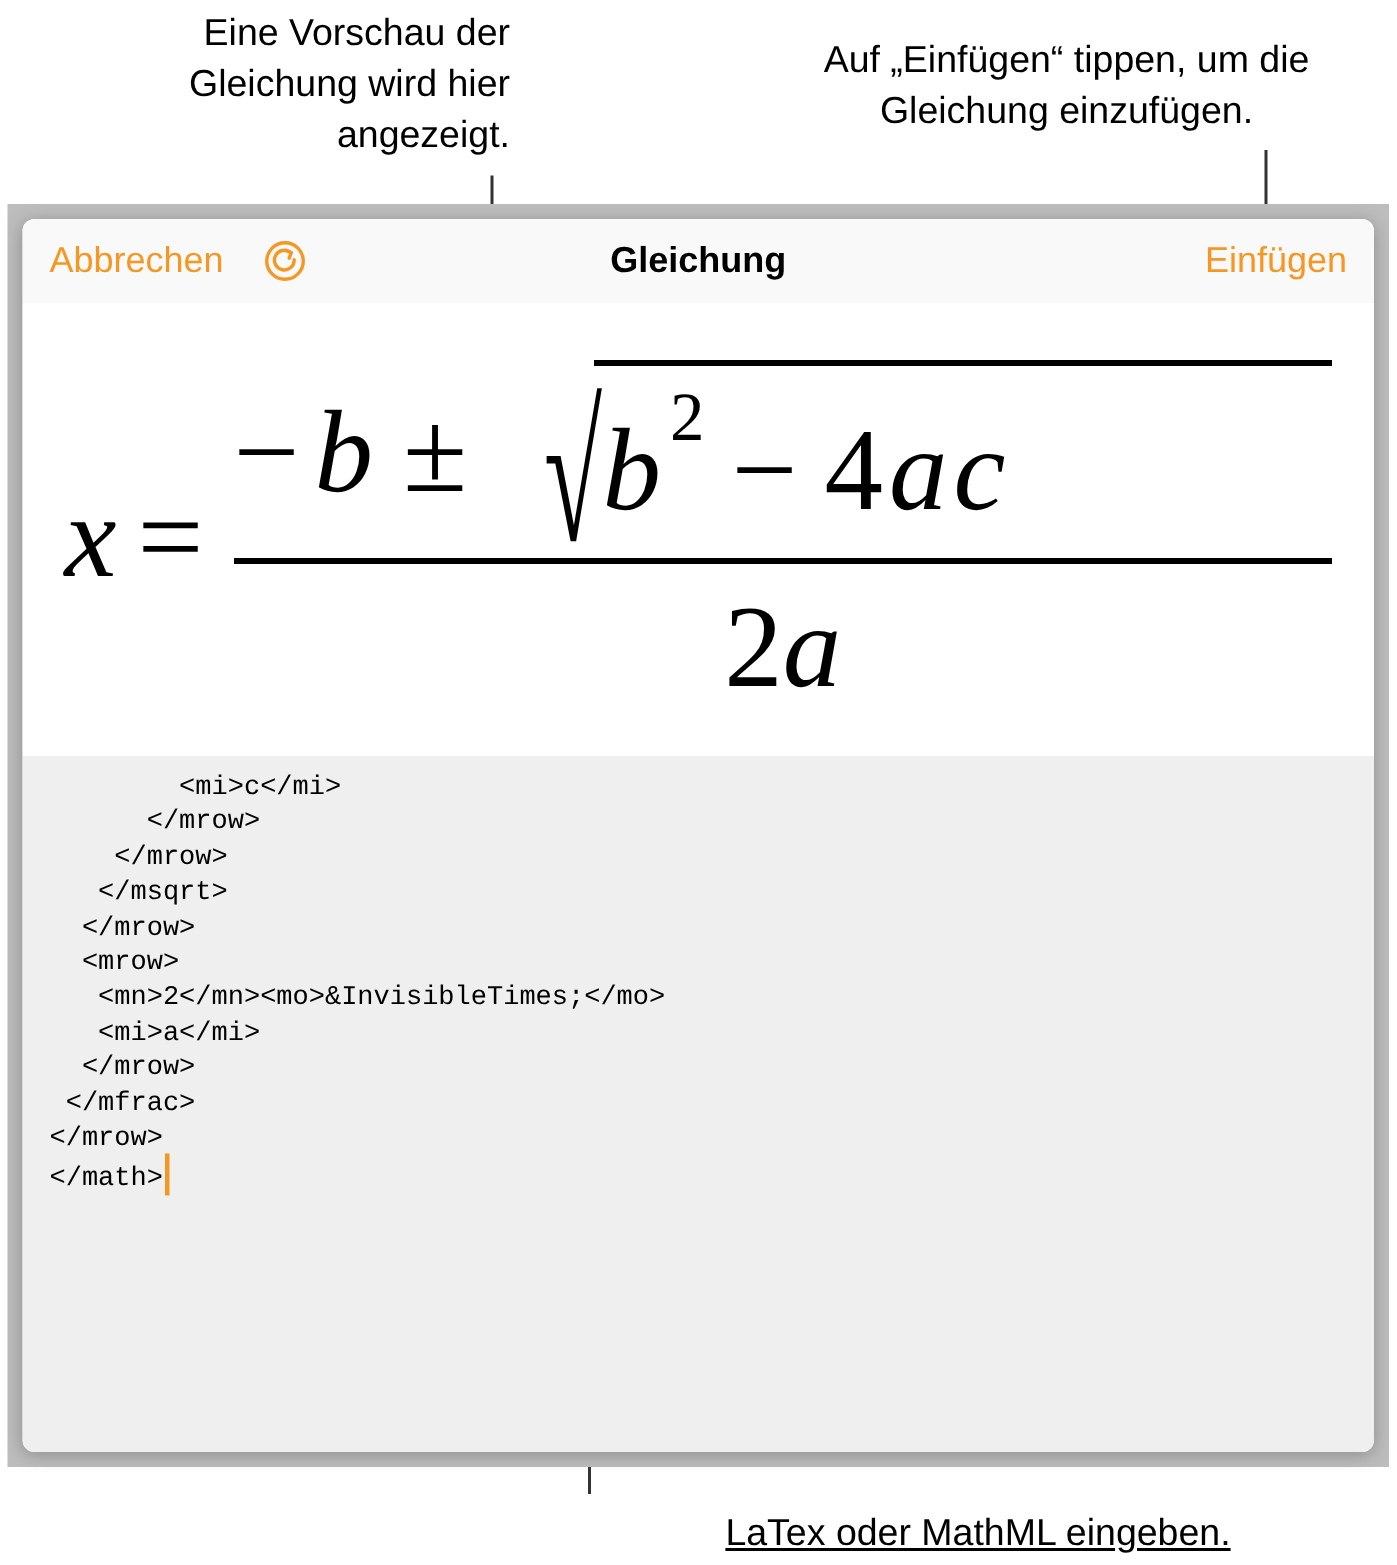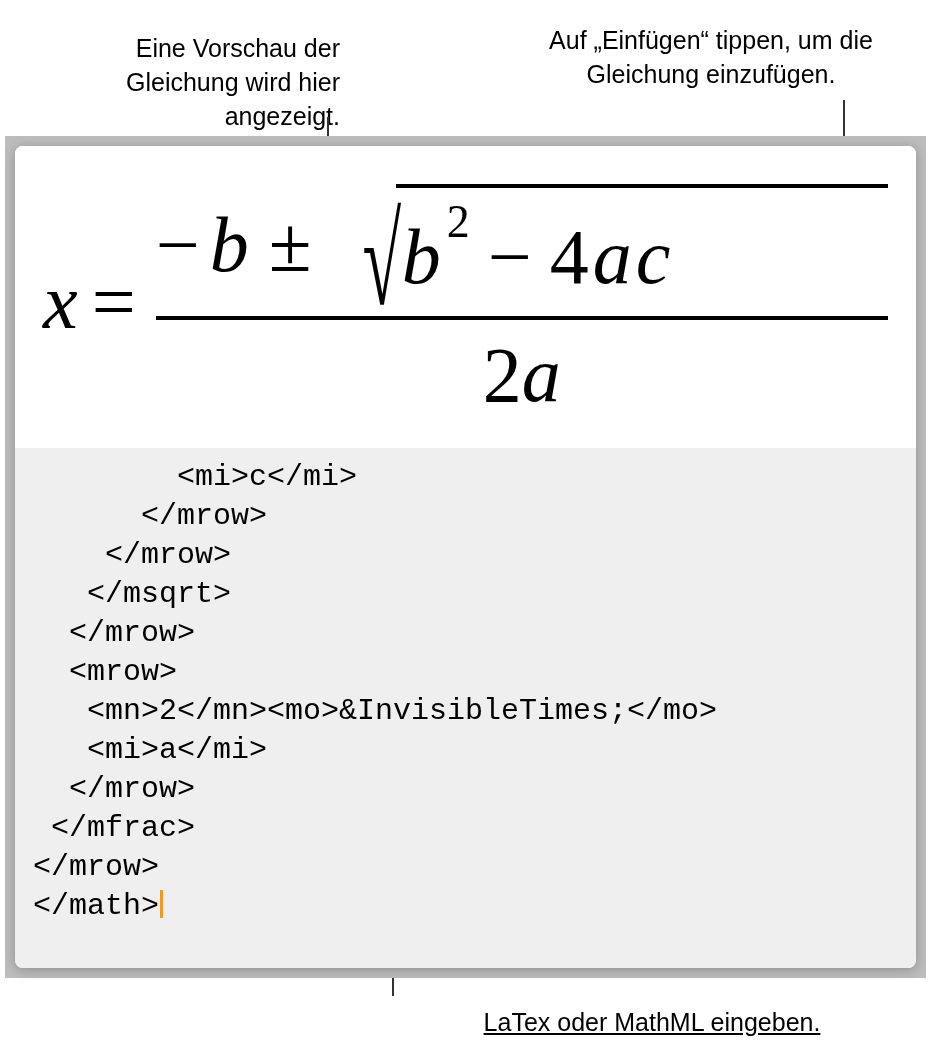--- a/index.html
+++ b/index.html
@@ -117,55 +117,71 @@
       gap: 4px;
       flex: 1;
     }
     .sup { font-size: 46px; position: relative; top: -36px; margin-left: 2px; font-style: normal;}
     .num { font-style: normal; }
     .code {
       flex: 1;
       background: #efeff0;
       padding: 10px 18px 12px 18px;
       font-family: ui-monospace, Menlo, Consolas, "Courier New", monospace;
-      font-size: 30px;
+      font-size: 18px;
       line-height: 1.3;
       color: #000;
       white-space: pre;
       overflow: hidden;
       position: relative;
     }
     .cursor {
       display: inline-block;
       width: 3px;
       height: 28px;
       background: #f59722;
       vertical-align: middle;
       margin-left: 1px;
       position: relative;
       top: -2px;
     }
   </style>
 </head>
 <body>
 
-<div class="callout callout-right" style="left:30px; top:6px; width:310px;margin-top:26px;"><span>Eine Vorschau der
+<div class="callout callout-right" style="left:30px; top:6px; width:310px;"><span>Eine Vorschau der
 Gleichung wird
 hier angezeigt.</span></div>
 <div class="callout-line" style="left:327px; top:117px; width:2px; height:142px;"></div>
 
 <div class="callout callout-left" style="left:496px; top:24px; width:430px;"><span>Auf „Einfügen“ tippen, um
 die Gleichung einzufügen.</span></div>
 <div class="callout-line" style="left:843px; top:100px; width:2px; height:56px;"></div>
 
 <div class="callout callout-left" style="left:402px; top:1006px; width:500px;text-decoration:underline;"><span>LaTex oder MathML eingeben.</span></div>
 <div class="callout-line" style="left:392px; top:800px; width:2px; height:196px;"></div>
 
 <div class="dialog-outer">
   <div class="dialog">
+    <div class="toolbar">
+      <div class="toolbar-left">
+        <button class="btn-link">Abbrechen</button>
+        <button class="btn-link undo-icon">
+          <svg viewBox="0 0 32 32" fill="none" stroke="#f59722" stroke-width="2.4">
+            <circle cx="16" cy="16" r="13"></circle>
+            <path d="M20 10 a7 7 0 1 0 2.5 5" stroke-linecap="round"></path>
+            <path d="M16.5 8.5 L20.5 10 L19 14" stroke-linecap="round" stroke-linejoin="round" fill="none"></path>
+          </svg>
+        </button>
+      </div>
+      <div class="toolbar-title">Gleichung</div>
+      <div class="toolbar-right">
+        <button class="btn-link" style="font-weight:400;">Einfügen</button>
+      </div>
+    </div>
 
     <div class="preview">
       <div class="eq">
         <span class="lhs">x</span>
         <span class="op">=</span>
         <span class="frac">
           <span class="numer">
             <span class="op" style="padding:0 4px 0 0;">−</span>
             <span>b</span>
             <span class="op">±</span>

